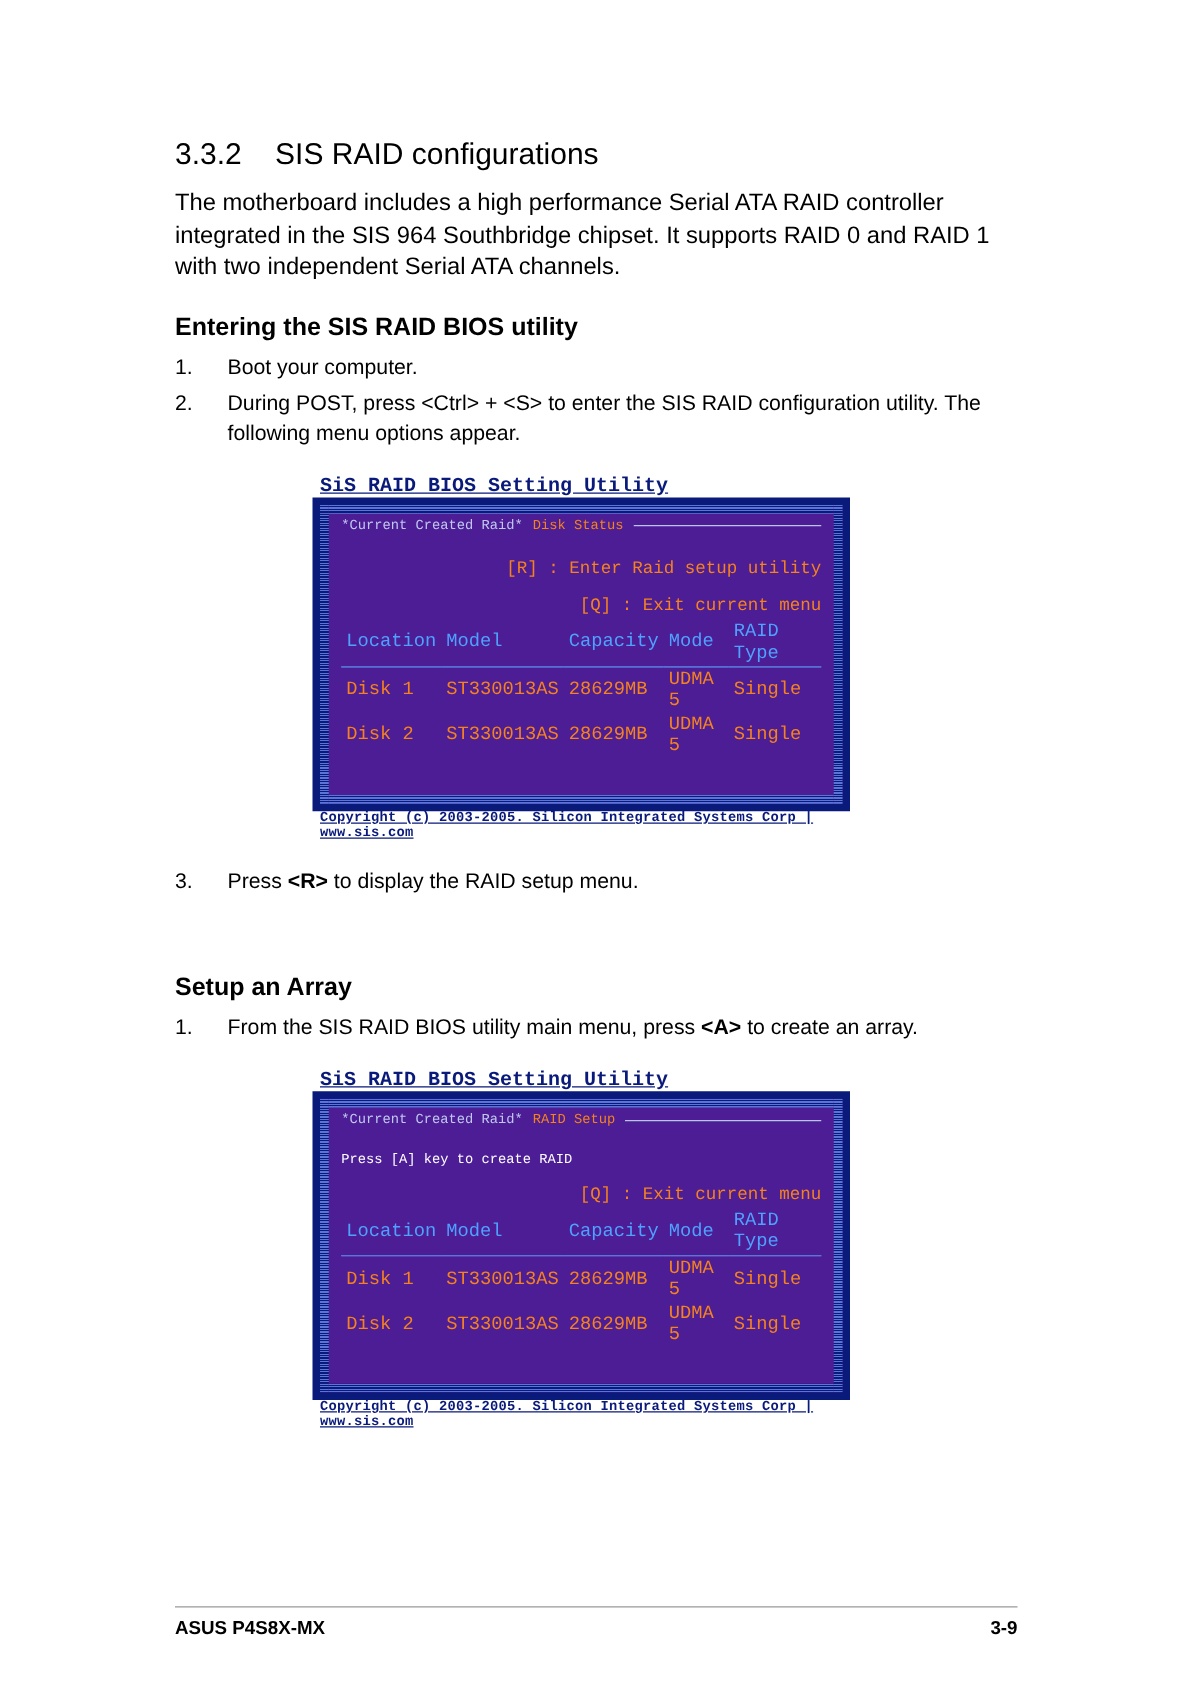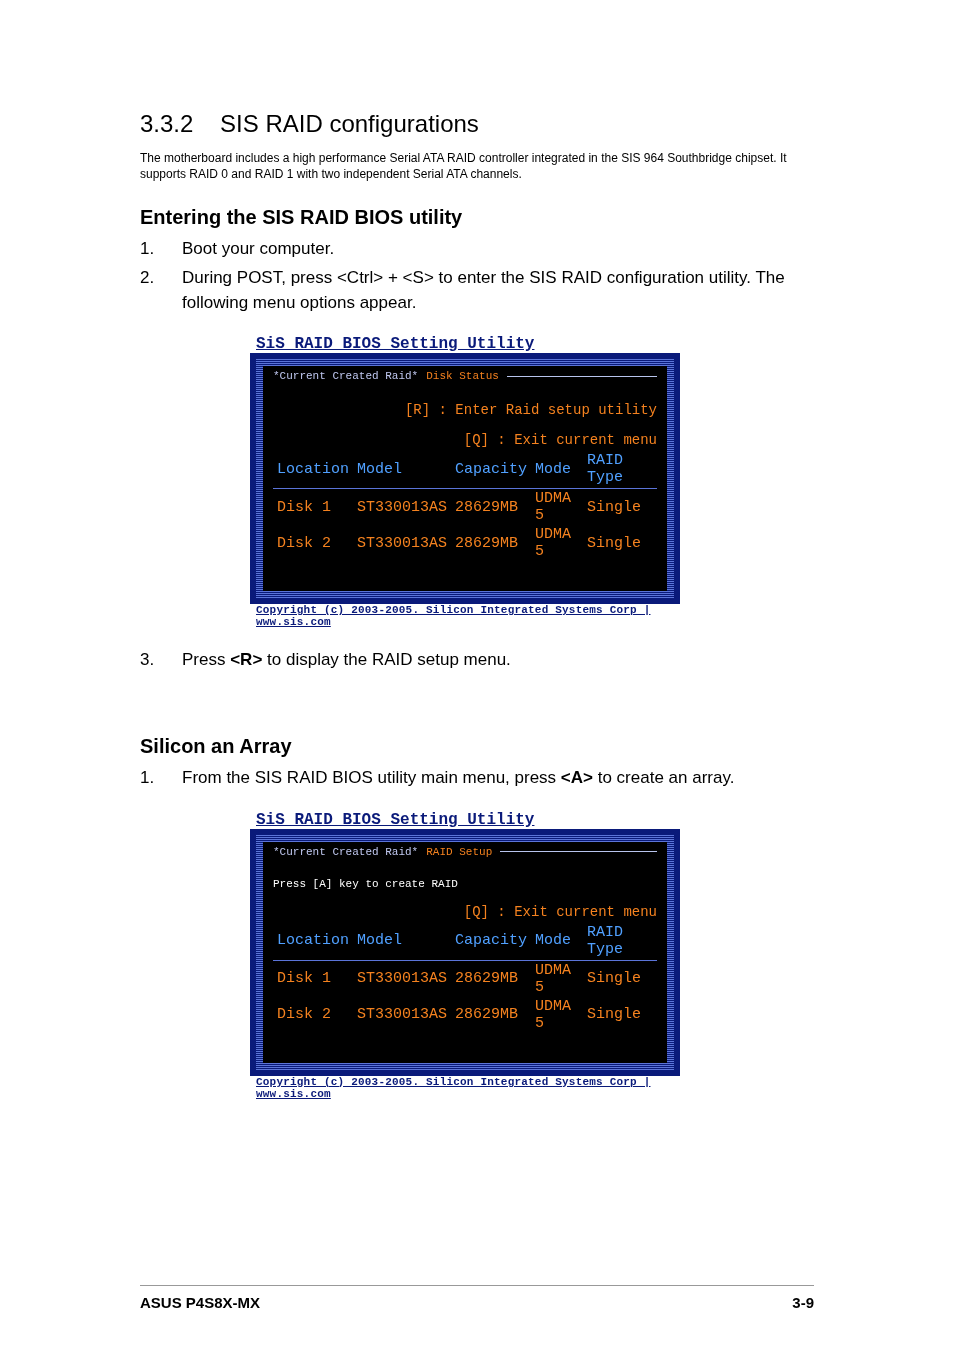--- a/index.html
+++ b/index.html
@@ -13,21 +13,21 @@
   }
   .page {
     padding: 110px 140px 0 140px;
   }
   h1.section-title {
     font-size: 24px;
     font-weight: normal;
     margin-bottom: 12px;
   }
   p.intro {
-    font-size: 12px;
+    font-size: 19px;
     line-height: 1.35;
     margin-bottom: 22px;
   }
   h2.subsection {
     font-size: 20px;
     font-weight: bold;
     margin-top: 24px;
     margin-bottom: 8px;
   }
   ol.steps {
@@ -62,21 +62,21 @@
   .bios-box {
     background: #0a1a7a;
     padding: 6px;
     font-family: "Courier New", monospace;
     font-size: 11px;
     color: #fff;
   }
   .bios-inner {
     border: 7px solid;
     border-image: repeating-linear-gradient(0deg, #5b74d8 0 1px, #0a1a7a 1px 2px) 7;
-    background: #000000;
+    background: #4c1d95;
     padding: 4px 10px 30px 10px;
     min-height: 190px;
   }
   .bios-inner-top {
     display: flex;
     align-items: center;
     margin-bottom: 20px;
   }
   .bios-header-label {
     color: #c0c8f0;
@@ -220,21 +220,21 @@
     <li>
       <span class="num">3.</span>
       <span class="body">
         <span>Press </span><span class="bold">&lt;R&gt;</span><span> to display the RAID setup menu.</span>
       </span>
     </li>
   </ol>
 
   <div style="height:20px;"></div>
 
-  <h2 class="subsection">Silicon an Array</h2>
+  <h2 class="subsection">Setup an Array</h2>
 
   <ol class="steps">
     <li>
       <span class="num">1.</span>
       <span class="body">
         <span>From the SIS RAID BIOS utility main menu, press </span><span class="bold">&lt;A&gt;</span><span> to create an array.</span>
       </span>
     </li>
   </ol>
 

